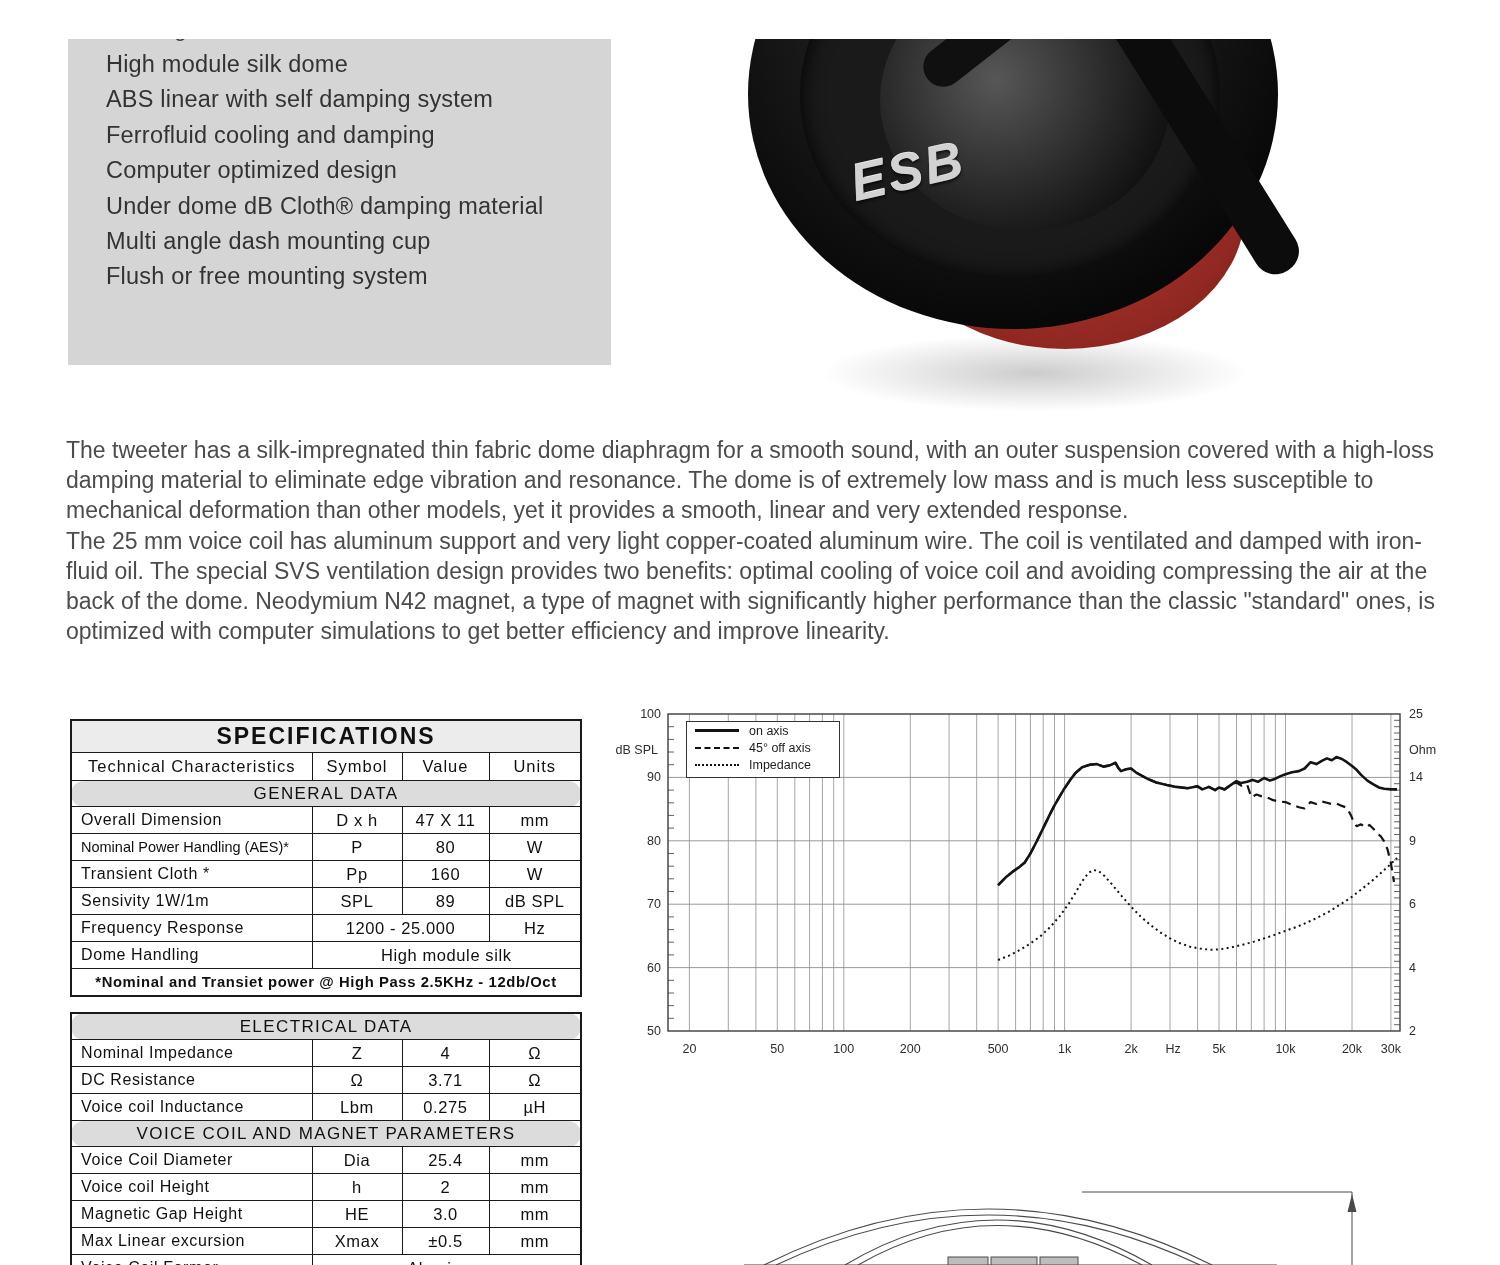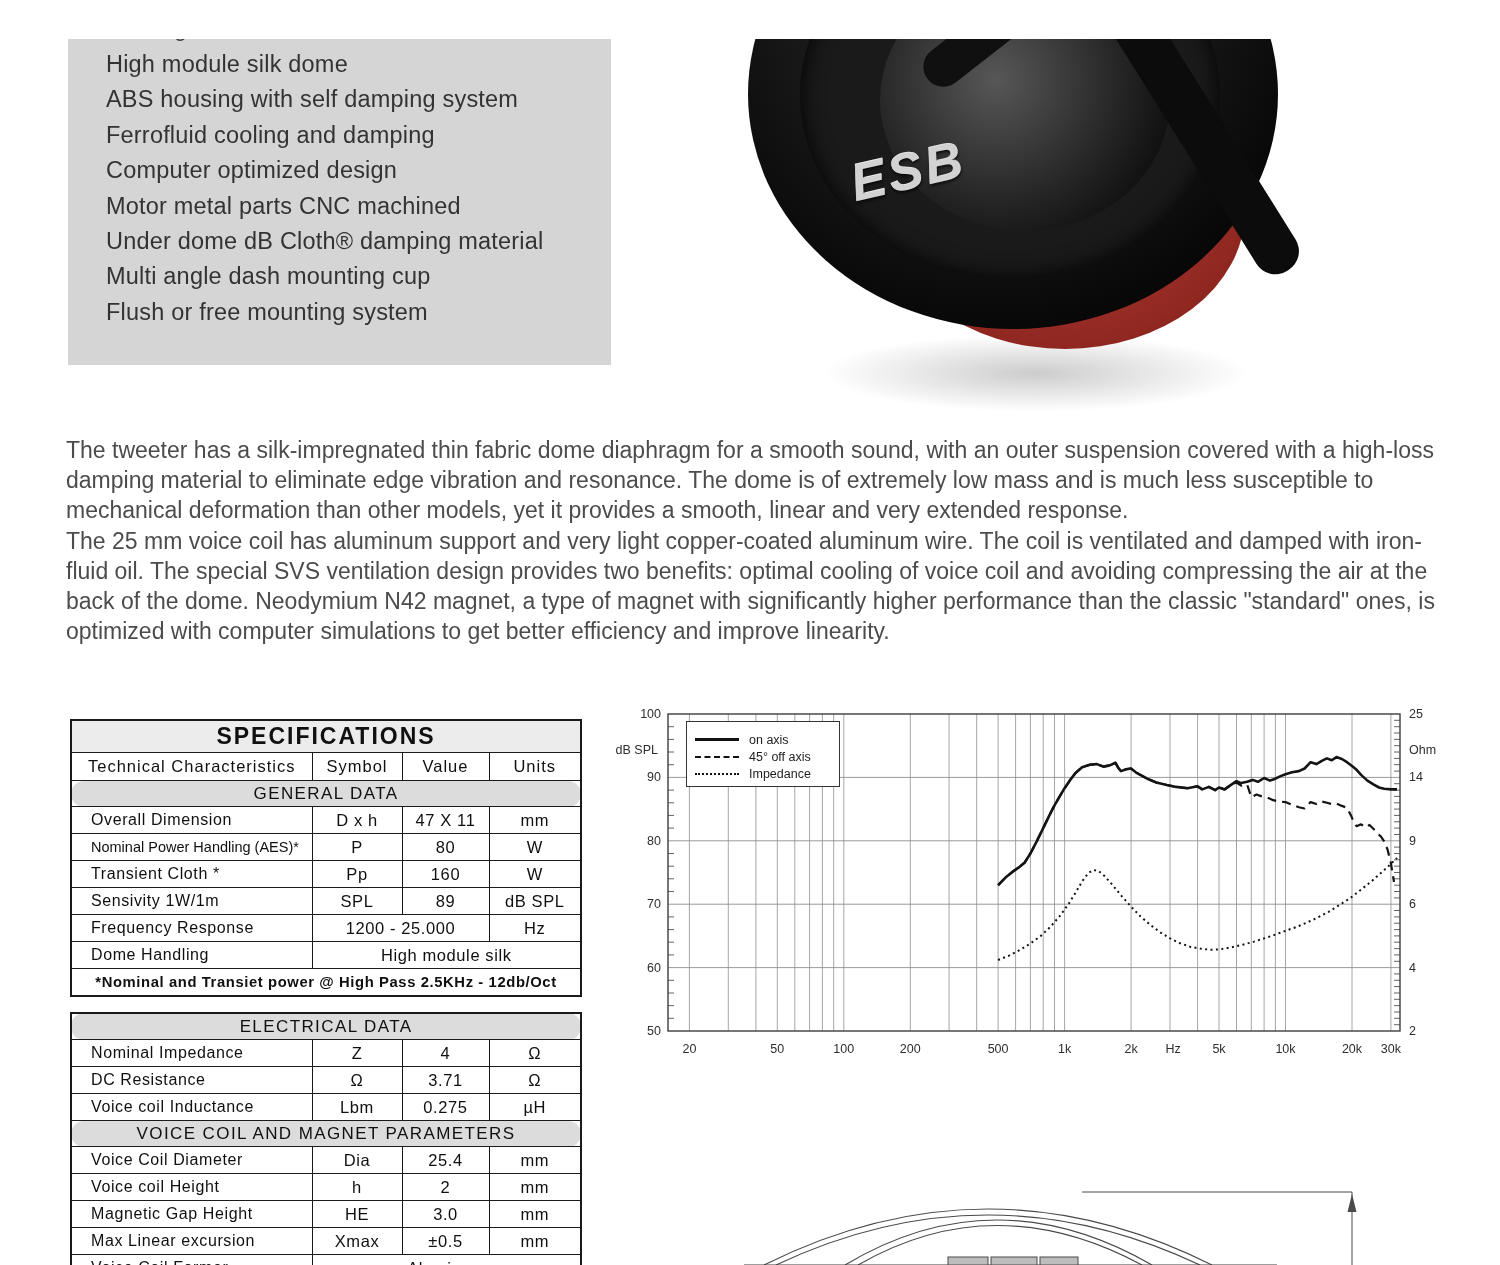--- a/index.html
+++ b/index.html
@@ -34,55 +34,54 @@
 
   
   .desc{position:absolute;left:66px;top:396px;width:1382px;color:#4c4c4c;font-size:23px;line-height:30.2px;}
   .desc p{margin:0;}
 
   
   table.dt{position:absolute;border-collapse:collapse;table-layout:fixed;background:#fff;
            border:2.5px solid #1a1a1a;}
   table.dt td{border:1.5px solid #1a1a1a;text-align:center;height:26px;padding:0 4px;
               font-size:16.5px;color:#101010;letter-spacing:.6px;overflow:hidden;white-space:nowrap;}
-  table.dt td.l{text-align:left;padding-left:19px;font-size:16px;}
+  table.dt td.l{text-align:left;padding-left:9px;font-size:16px;}
   table.dt td.sm{font-size:14.5px;letter-spacing:0;}
   table.dt tr.title td{font-size:23px;letter-spacing:2px;background:#ececec;height:31px;font-weight:600;text-align:center;}
   table.dt tr.head td{letter-spacing:1px;height:27px;}
   table.dt tr.band td{background:#dcdcdc;font-size:17px;letter-spacing:1.4px;height:25px;font-weight:500;border-radius:13px;}
   table.dt tr.foot td{font-size:14.8px;font-weight:600;letter-spacing:.6px;}
 
   
   #chart-svg{position:absolute;left:600px;top:650px;width:900px;height:390px;}
   #chart-svg text{font-family:"Liberation Sans",sans-serif;}
   .legend{position:absolute;left:686px;top:682px;width:136px;border:1.2px solid #333;background:#fff;
-          padding:9px 8px 4px 8px;z-index:5;}
+          padding:0 8px 4px 8px;z-index:5;}
   .legend .li{display:flex;align-items:center;height:17px;font-size:12.5px;color:#1d1d1d;}
   .ls{display:inline-block;width:44px;height:0;margin-right:10px;}
   .ls.solid{border-top:3px solid #111;}
   .ls.dashed{border-top:2.6px dashed #111;}
   .ls.dotted{border-top:2.6px dotted #111;}
 
   
   #drawing-svg{position:absolute;left:700px;top:1080px;width:800px;height:190px;}
   #drawing-svg text{font-family:"Liberation Sans",sans-serif;}
 </style>
 </head>
 <body>
 
 <div class="page">
 
   <div class="feature-box">
     <div class="gfrag">g</div>
     <ul>
       <li>High module silk dome</li>
-      <li>ABS housing with self damping system</li>
+      <li>ABS linear with self damping system</li>
       <li>Ferrofluid cooling and damping</li>
       <li>Computer optimized design</li>
-      <li>Motor metal parts CNC machined</li>
       <li>Under dome dB Cloth® damping material</li>
       <li>Multi angle dash mounting cup</li>
       <li>Flush or free mounting system</li>
     </ul>
   </div>
 
   <div class="photo">
     <div class="tw-shadow"></div>
     <div class="tw-red"></div>
     <div class="tw-body"></div>

